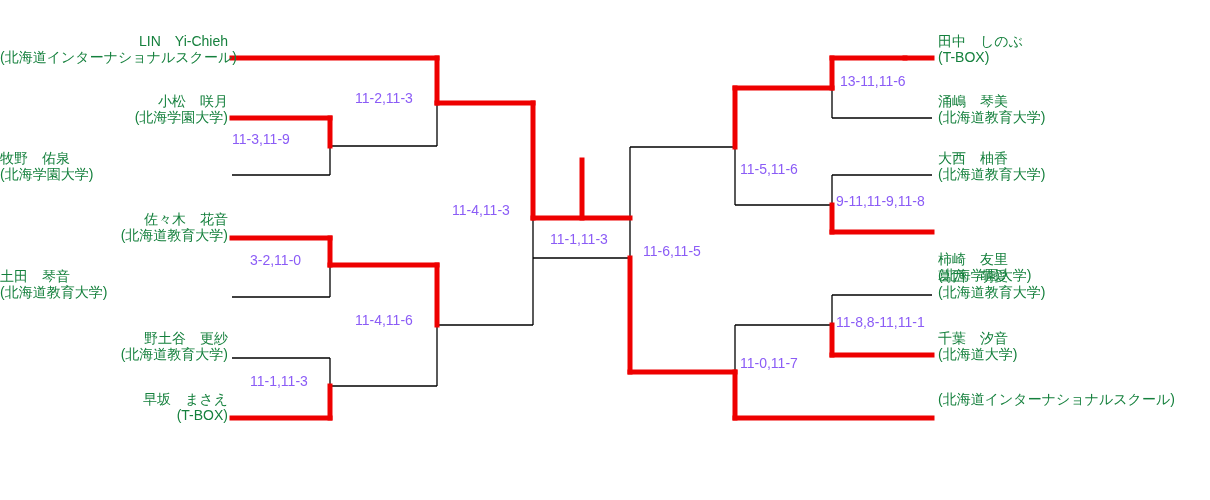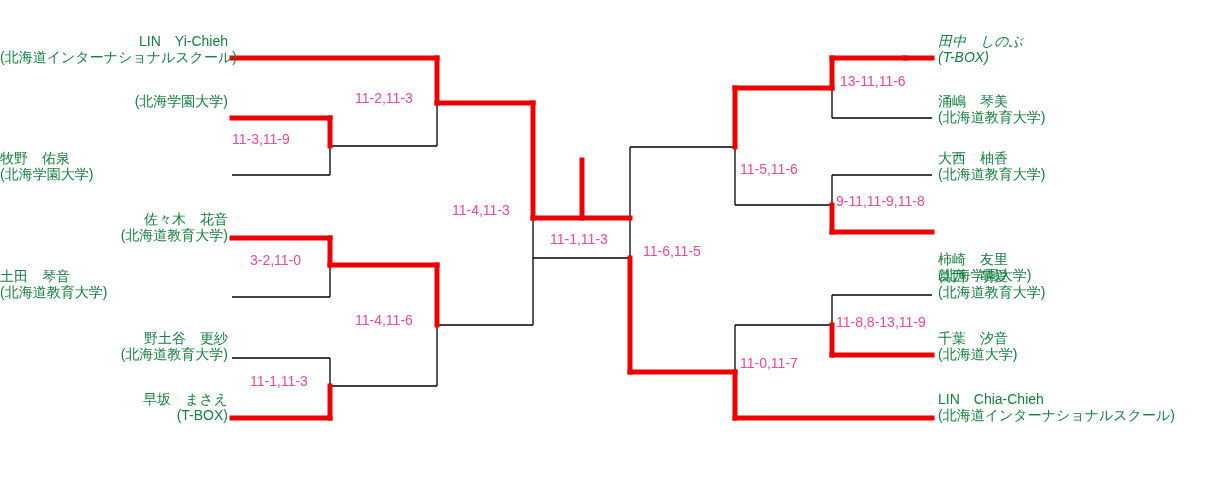--- a/index.html
+++ b/index.html
@@ -15,21 +15,21 @@
     position:absolute;
     font-size:14px;
     color:#15803d;
     white-space:nowrap;
     line-height:16px;
     letter-spacing:0px;
   }
   .player{font-size:14px;}
   .player .nm{display:block;}
   .player .club{display:block;}
-  .score{font-size:14px;color:#ec4899;white-space:nowrap;}
+  .score{font-size:14px;color:#8b5cf6;white-space:nowrap;}
 </style>
 </head>
 <body>
 
 <div id="bracket-root">
   <svg class="lines" viewBox="0 0 1210 500" xmlns="http://www.w3.org/2000/svg">
     <g id="seg-layer-normal">
         <line x1="232" y1="175" x2="330" y2="175" stroke="#000000" stroke-width="1.3" stroke-linecap="butt"></line>
         <line x1="330" y1="146" x2="330" y2="175" stroke="#000000" stroke-width="1.3" stroke-linecap="butt"></line>
         <line x1="330" y1="146" x2="437" y2="146" stroke="#000000" stroke-width="1.3" stroke-linecap="butt"></line>
@@ -85,20 +85,21 @@
         <line x1="630" y1="372" x2="735" y2="372" stroke="#ee0000" stroke-width="5" stroke-linecap="square"></line>
         <line x1="630" y1="258" x2="630" y2="372" stroke="#ee0000" stroke-width="5" stroke-linecap="square"></line>
       </g>
   </svg>
   <div id="labels-layer">
       <div class="label player" style="top: 33px; left: 0px; width: 228px; text-align: right;">
         <span class="nm">LIN　Yi-Chieh</span>
         <span class="club">(北海道インターナショナルスクール)</span>
       </div>
       <div class="label player" style="top: 93px; left: 0px; width: 228px; text-align: right;">
+        <span class="nm">小松　咲月</span>
         <span class="club">(北海学園大学)</span>
       </div>
       <div class="label player" style="top: 150px; left: 0px; width: 228px; text-align: left;">
         <span class="nm">牧野　佑泉</span>
         <span class="club">(北海学園大学)</span>
       </div>
       <div class="label player" style="top: 211px; left: 0px; width: 228px; text-align: right;">
         <span class="nm">佐々木　花音</span>
         <span class="club">(北海道教育大学)</span>
       </div>
@@ -107,21 +108,21 @@
         <span class="club">(北海道教育大学)</span>
       </div>
       <div class="label player" style="top: 330px; left: 0px; width: 228px; text-align: right;">
         <span class="nm">野土谷　更紗</span>
         <span class="club">(北海道教育大学)</span>
       </div>
       <div class="label player" style="top: 391px; left: 0px; width: 228px; text-align: right;">
         <span class="nm">早坂　まさえ</span>
         <span class="club">(T-BOX)</span>
       </div>
-      <div class="label player" style="top: 33px; left: 938px; text-align: left; font-style: italic;">
+      <div class="label player" style="top: 33px; left: 938px; text-align: left;">
         <span class="nm">田中　しのぶ</span>
         <span class="club">(T-BOX)</span>
       </div>
       <div class="label player" style="top: 93px; left: 938px; text-align: left;">
         <span class="nm">涌嶋　琴美</span>
         <span class="club">(北海道教育大学)</span>
       </div>
       <div class="label player" style="top: 150px; left: 938px; text-align: left;">
         <span class="nm">大西　柚香</span>
         <span class="club">(北海道教育大学)</span>
@@ -132,30 +133,29 @@
       </div>
       <div class="label player" style="top: 268px; left: 938px; text-align: left;">
         <span class="nm">葛西　萌愛</span>
         <span class="club">(北海道教育大学)</span>
       </div>
       <div class="label player" style="top: 330px; left: 938px; text-align: left;">
         <span class="nm">千葉　汐音</span>
         <span class="club">(北海道大学)</span>
       </div>
       <div class="label player" style="top: 391px; left: 938px; text-align: left;">
-        <span class="nm">LIN　Chia-Chieh</span>
         <span class="club">(北海道インターナショナルスクール)</span>
       </div>
       <div class="label score" style="left: 232px; top: 131px;">11-3,11-9</div>
       <div class="label score" style="left: 355px; top: 90px;">11-2,11-3</div>
       <div class="label score" style="left: 250px; top: 252px;">3-2,11-0</div>
       <div class="label score" style="left: 250px; top: 373px;">11-1,11-3</div>
       <div class="label score" style="left: 355px; top: 312px;">11-4,11-6</div>
       <div class="label score" style="left: 452px; top: 202px;">11-4,11-3</div>
       <div class="label score" style="left: 550px; top: 231px;">11-1,11-3</div>
       <div class="label score" style="left: 643px; top: 243px;">11-6,11-5</div>
       <div class="label score" style="left: 740px; top: 133px; margin-top: 28px;">11-5,11-6</div>
       <div class="label score" style="left: 840px; top: 73px;">13-11,11-6</div>
       <div class="label score" style="left: 836px; top: 193px;">9-11,11-9,11-8</div>
       <div class="label score" style="left: 740px; top: 355px;">11-0,11-7</div>
-      <div class="label score" style="left: 836px; top: 314px;">11-8,8-13,11-9</div>
+      <div class="label score" style="left: 836px; top: 314px;">11-8,8-11,11-1</div>
     </div>
 </div>
 
 </body></html>

